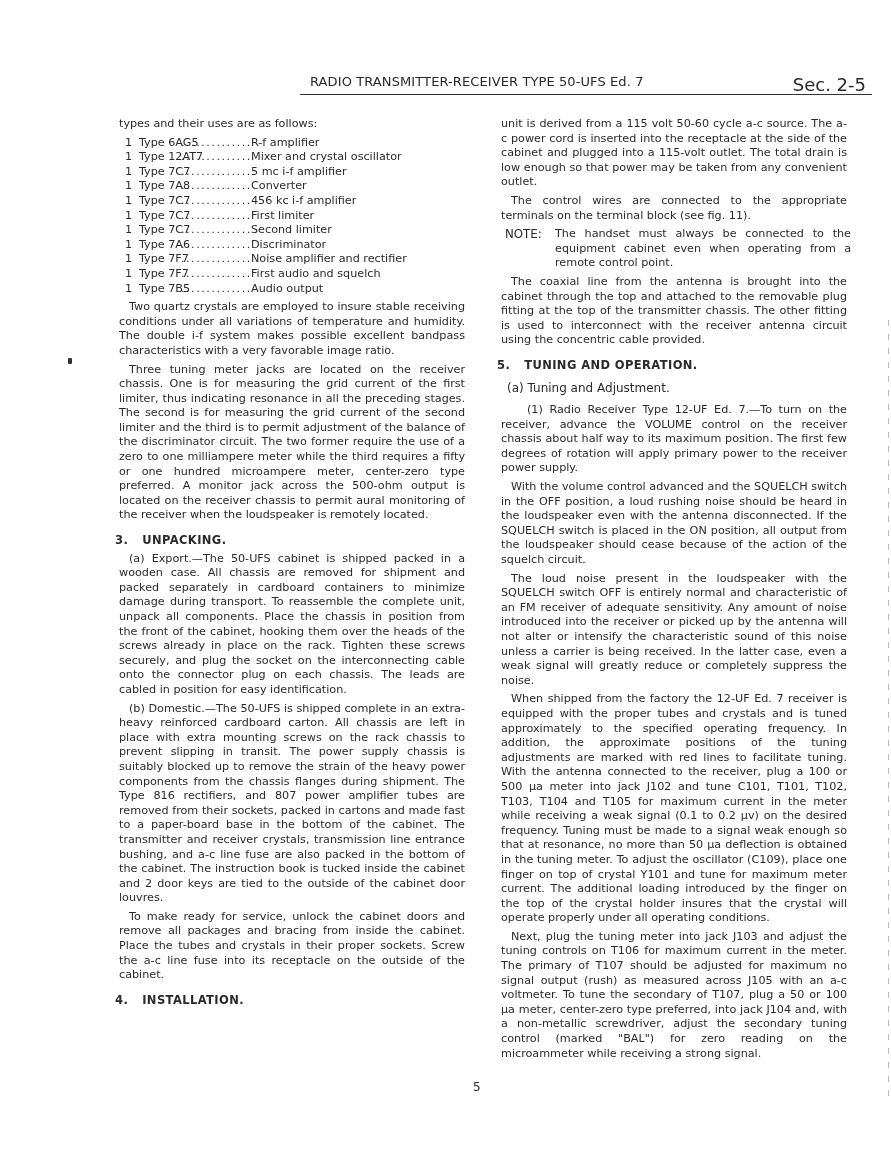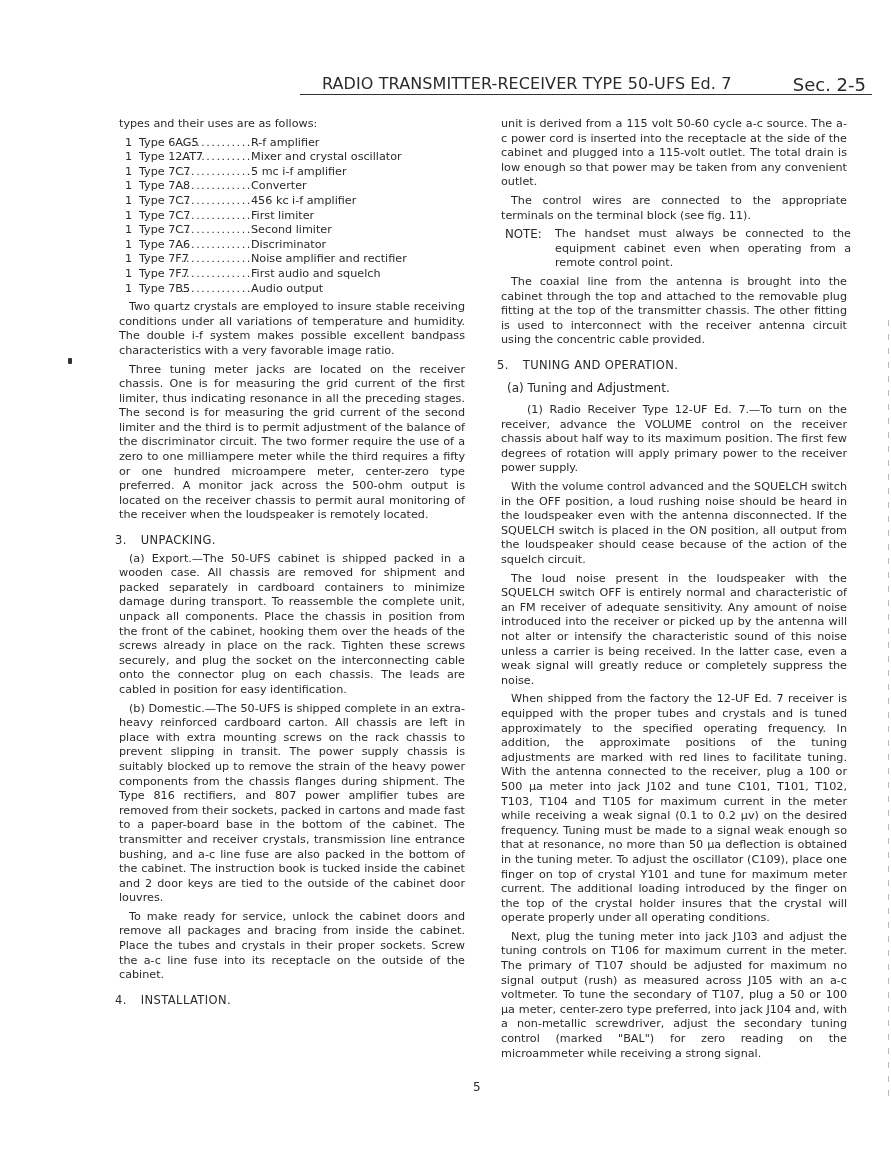--- a/index.html
+++ b/index.html
@@ -5,41 +5,41 @@
   html, body { margin: 0; padding: 0; background: #ffffff; }
   body {
     width: 891px; height: 1165px; position: relative; overflow: hidden;
     font-family: "DejaVu Sans", sans-serif; color: #2a2a2a;
   }
   .header {
     position: absolute; left: 300px; top: 72px; width: 572px; height: 22px;
     border-bottom: 1.5px solid #333;
   }
   .header .title {
-    position: absolute; left: 22px; top: 2px; font-size: 16px; letter-spacing: 0.1px;
+    position: absolute; left: 10px; top: 2px; font-size: 13px; letter-spacing: 0.1px;
   }
   .header .sec {
     position: absolute; right: 6px; top: 2px; font-size: 18px;
   }
   .col {
     position: absolute; top: 113px; width: 354px; font-size: 11.2px; line-height: 14.6px;
     text-align: justify;
   }
   .col.left { left: 115px; }
   .col.right { left: 497px; }
   p { margin: 4px; text-indent: 10px; }
   p.noindent { text-indent: 0; }
   .tube-list { margin: 0; padding: 0; list-style: none; }
   .tube-list li { display: flex; padding-left: 10px; white-space: nowrap; }
   .tube-list .qty { width: 10px; }
   .tube-list .type { width: 42px; margin-left: 4px; }
   .tube-list .dots { width: 70px; overflow: hidden; letter-spacing: 1.5px; }
   .tube-list .use { }
   h3 {
-    margin: 10px 0 4px 0; font-size: 11.5px; font-weight: normal; letter-spacing: 0.4px;
+    margin: 10px 0 4px 0; font-size: 11.5px; font-weight: bold; letter-spacing: 0.4px;
   }
   h3 .num { margin-right: 14px; }
   .subhead { text-indent: 10px; font-size: 12px; margin: 8px 0; }
   .note {
     display: flex; margin: 2px 0 4px 8px; text-align: justify;
   }
   .note .label { width: 50px; flex: none; font-size: 11.8px; }
   .note .body { flex: 1; }
   .indent2 { text-indent: 26px; }
   .page-num {

